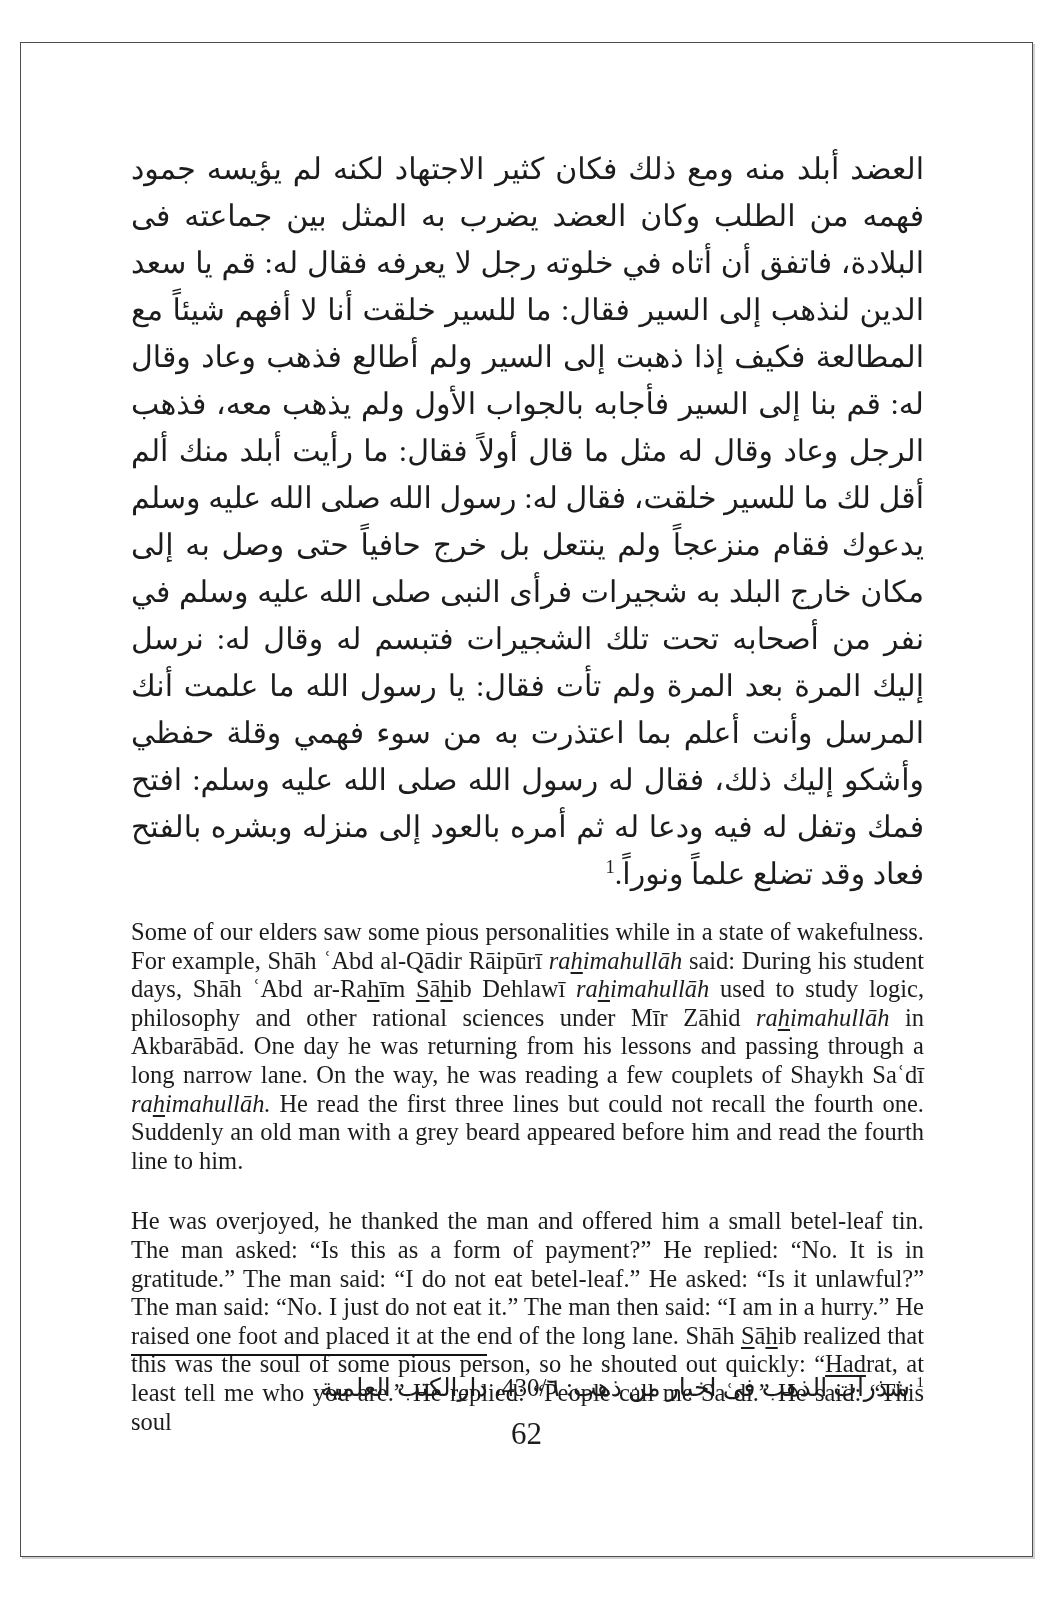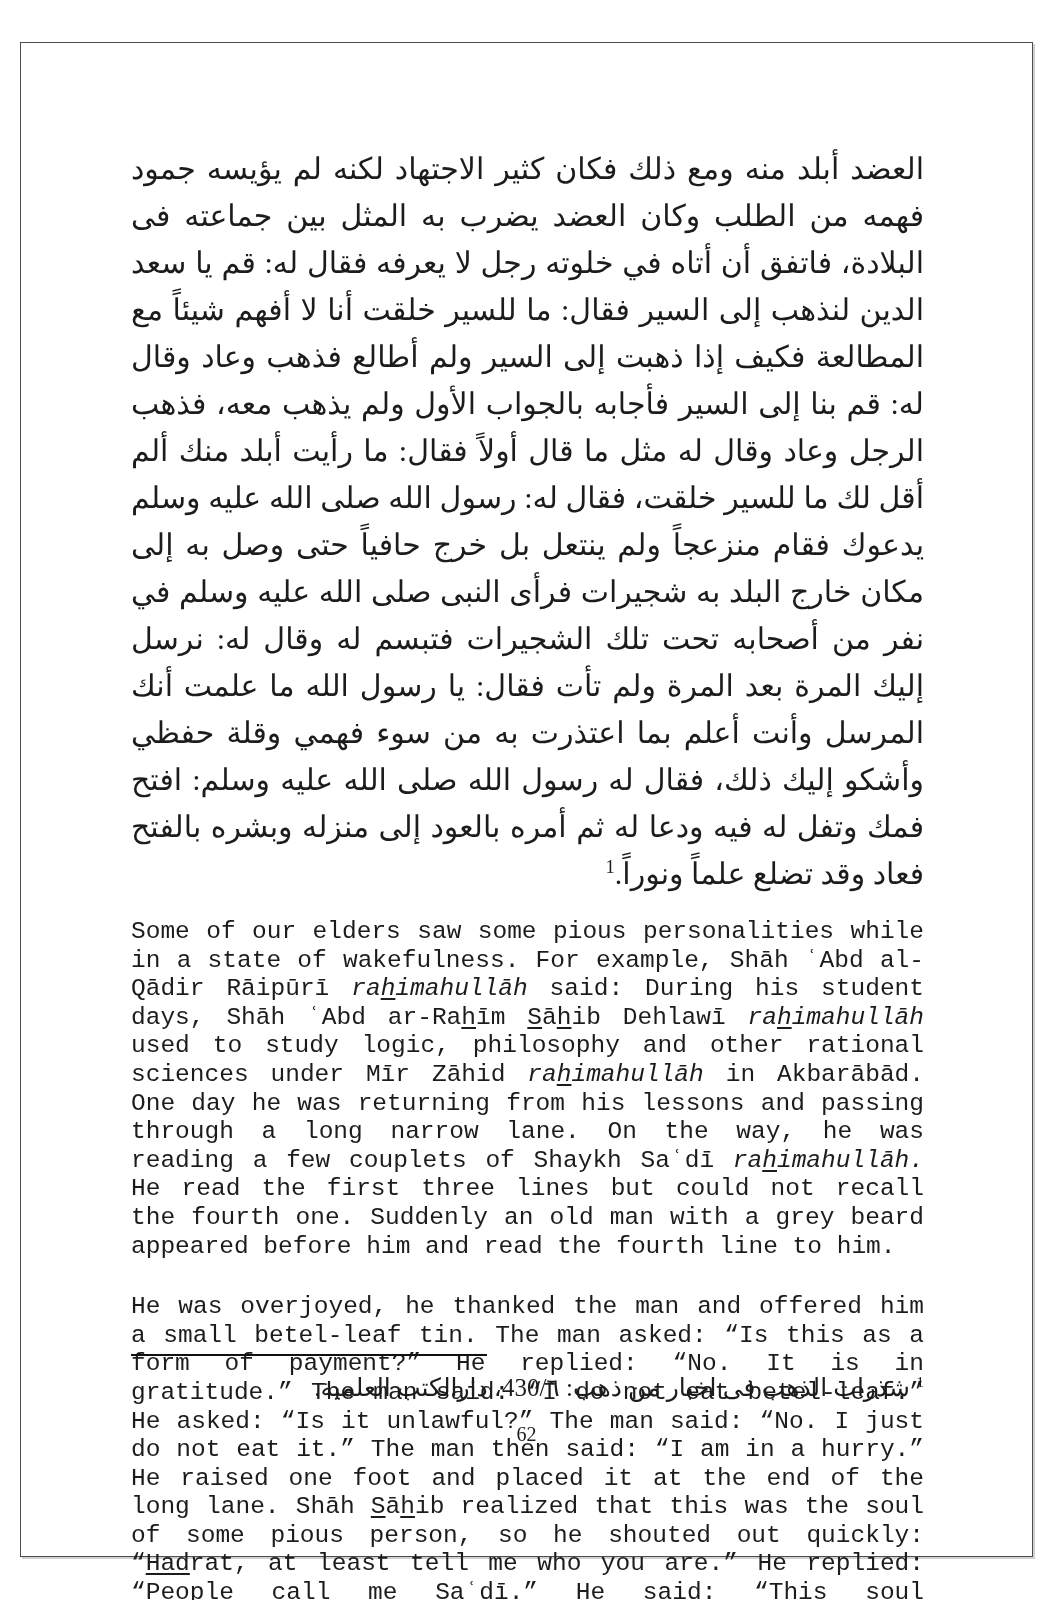--- a/index.html
+++ b/index.html
@@ -40,21 +40,20 @@
     font-size: 30px;
     line-height: 47px;
     padding-top: 94px;
     margin: 0;
   }
   .eng {
     font-size: 24.5px;
     line-height: 28.6px;
     text-align: justify;
     margin: 0;
-    font-family: Liberation Mono, monospace;
   }
   .eng.first { margin-top: 21px; }
   .eng.second { margin-top: 32px; text-align-last: justify; }
   .it { font-style: italic; }
   .ul {
     text-decoration: underline;
     text-decoration-thickness: 1.5px;
     text-underline-offset: 3px;
   }
   sup {
@@ -80,21 +79,21 @@
     text-align: right;
     font-size: 25px;
     line-height: 32px;
   }
   .pagenum {
     position: absolute;
     left: 0;
     right: 0;
     bottom: 108px;
     text-align: center;
-    font-size: 20px;
+    font-size: 31px;
     line-height: 28px;
   }
 </style>
 </head>
 <body>
 
 <div class="frame">
   <div class="content">
     <p class="arabic" lang="ar" dir="rtl"><span>العضد أبلد منه ومع ذلك فكان كثير الاجتهاد لكنه لم يؤيسه جمود فهمه من الطلب وكان العضد يضرب به المثل بين جماعته فى البلادة، فاتفق أن أتاه في خلوته رجل لا يعرفه فقال له: قم يا سعد الدين لنذهب إلى السير فقال: ما للسير خلقت أنا لا أفهم شيئاً مع المطالعة فكيف إذا ذهبت إلى السير ولم أطالع فذهب وعاد وقال له: قم بنا إلى السير فأجابه بالجواب الأول ولم يذهب معه، فذهب الرجل وعاد وقال له مثل ما قال أولاً فقال: ما رأيت أبلد منك ألم أقل لك ما للسير خلقت، فقال له: رسول الله صلى الله عليه وسلم يدعوك فقام منزعجاً ولم ينتعل بل خرج حافياً حتى وصل به إلى مكان خارج البلد به شجيرات فرأى النبى صلى الله عليه وسلم في نفر من أصحابه تحت تلك الشجيرات فتبسم له وقال له: نرسل إليك المرة بعد المرة ولم تأت فقال: يا رسول الله ما علمت أنك المرسل وأنت أعلم بما اعتذرت به من سوء فهمي وقلة حفظي وأشكو إليك ذلك، فقال له رسول الله صلى الله عليه وسلم: افتح فمك وتفل له فيه ودعا له ثم أمره بالعود إلى منزله وبشره بالفتح فعاد وقد تضلع علماً ونوراً.</span><sup>1</sup></p>
 

